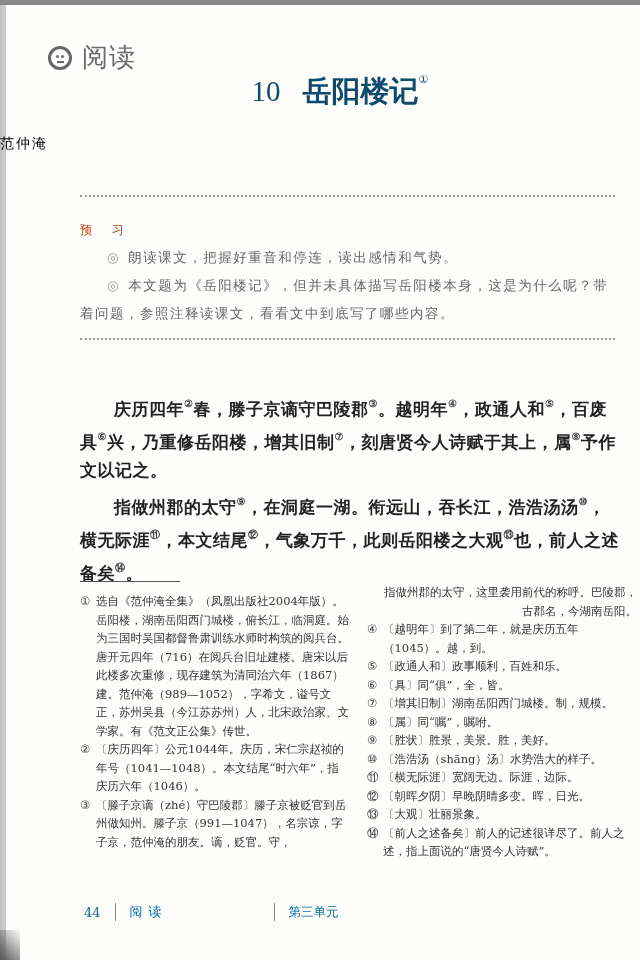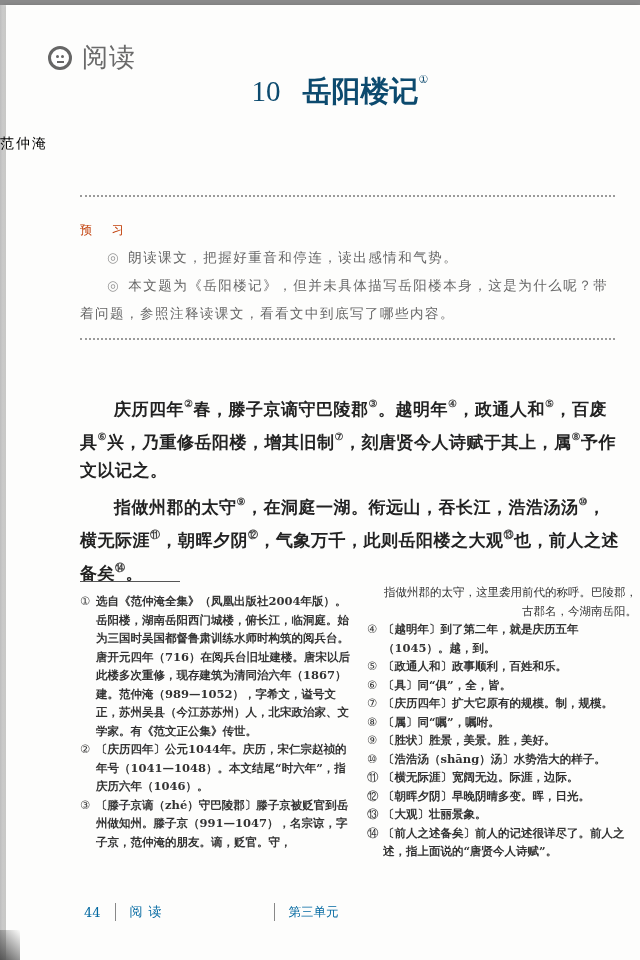--- a/index.html
+++ b/index.html
@@ -49,21 +49,21 @@
   .bullet { color: #999; margin-right: 8px; }
   .main-text { position: absolute; left: 80px; top: 390px; width: 540px; font-size: 17px; line-height: 28px; color: #222; letter-spacing: 0.5px; font-weight: bold; }
   .main-text p { margin: 0 0 4px 0; text-indent: 2em; }
   .main-text sup { font-size: 10px; vertical-align: 8px; color: #444; }
   .footrule { position: absolute; left: 80px; top: 581px; width: 100px; border-top: 1px solid #555; }
   .notes { position: absolute; top: 592px; font-size: 11.5px; line-height: 18.5px; color: #333; width: 270px; }
   .notes.left { left: 80px; }
   .notes.right { left: 367px; top: 583px; width: 270px; }
   .note { display: flex; }
   .note .mk { flex: 0 0 16px; }
-  .note .tx { flex: 1; font-weight: bold; }
+  .note .tx { flex: 1; }
   .note-cont { padding-left: 16px; text-align: right; }
   .footer { position: absolute; top: 903px; left: 84px; display: flex; align-items: center; font-size: 13px; color: #0369a1; }
   .footer .sep { width: 1px; height: 18px; background: #888; margin: 0 14px; }
   .footer .book { letter-spacing: 6px; width: 130px; }
   .footer .unit { font-size: 12.5px; }
   .corner-shadow { position: absolute; left: 0; bottom: 0; width: 20px; height: 30px; background: linear-gradient(45deg,#555,transparent); }
 </style>
 </head>
 <body>
 
@@ -86,21 +86,21 @@
 <div class="dotted" style="top:195px"></div>
 <div class="preview-heading">预 习</div>
 <div class="preview-body">
   <p class="indent"><span class="bullet">◎</span><span>朗读课文，把握好重音和停连，读出感情和气势。</span></p>
   <p class="indent"><span class="bullet">◎</span><span>本文题为《岳阳楼记》，但并未具体描写岳阳楼本身，这是为什么呢？带着问题，参照注释读课文，看看文中到底写了哪些内容。</span></p>
 </div>
 <div class="dotted" style="top:338px"></div>
 
 <div class="main-text">
   <p id="p1"><span>庆历四年</span><sup>②</sup><span>春，滕子京谪守巴陵郡</span><sup>③</sup><span>。越明年</span><sup>④</sup><span>，政通人和</span><sup>⑤</sup><span>，百废具</span><sup>⑥</sup><span>兴，乃重修岳阳楼，增其旧制</span><sup>⑦</sup><span>，刻唐贤今人诗赋于其上，属</span><sup>⑧</sup><span>予作文以记之。</span></p>
-  <p id="p2"><span>指做州郡的太守</span><sup>⑨</sup><span>，在洞庭一湖。衔远山，吞长江，浩浩汤汤</span><sup>⑩</sup><span>，横无际涯</span><sup>⑪</sup><span>，朝晖夕阴</span><sup>⑫</sup><span>，气象万千，此则岳阳楼之大观</span><sup>⑬</sup><span>也，前人之述备矣</span><sup>⑭</sup><span>。</span></p>
+  <p id="p2"><span>指做州郡的太守</span><sup>⑨</sup><span>，在洞庭一湖。衔远山，吞长江，浩浩汤汤</span><sup>⑩</sup><span>，横无际涯</span><sup>⑪</sup><span>，本文结尾</span><sup>⑫</sup><span>，气象万千，此则岳阳楼之大观</span><sup>⑬</sup><span>也，前人之述备矣</span><sup>⑭</sup><span>。</span></p>
 </div>
 
 <div class="footrule"></div>
 <div class="notes left" id="notes-left">
     <div class="note">
       <span class="mk">①</span>
       <span class="tx">选自《范仲淹全集》（凤凰出版社2004年版）。岳阳楼，湖南岳阳西门城楼，俯长江，临洞庭。始为三国时吴国都督鲁肃训练水师时构筑的阅兵台。唐开元四年（716）在阅兵台旧址建楼。唐宋以后此楼多次重修，现存建筑为清同治六年（1867）建。范仲淹（989—1052），字希文，谥号文正，苏州吴县（今江苏苏州）人，北宋政治家、文学家。有《范文正公集》传世。</span>
     </div>
     <div class="note">
       <span class="mk">②</span>
@@ -121,21 +121,21 @@
       <div class="note">
         <span class="mk">⑤</span>
         <span class="tx">〔政通人和〕政事顺利，百姓和乐。</span>
       </div>
       <div class="note">
         <span class="mk">⑥</span>
         <span class="tx">〔具〕同“俱”，全，皆。</span>
       </div>
       <div class="note">
         <span class="mk">⑦</span>
-        <span class="tx">〔庆历四年〕扩大它原有的规模。制，规模。</span>
+        <span class="tx">〔增其旧制〕湖南岳阳西门城楼。制，规模。</span>
       </div>
       <div class="note">
         <span class="mk">⑧</span>
         <span class="tx">〔属〕同“嘱”，嘱咐。</span>
       </div>
       <div class="note">
         <span class="mk">⑨</span>
         <span class="tx">〔胜状〕胜景，美景。胜，美好。</span>
       </div>
       <div class="note">

